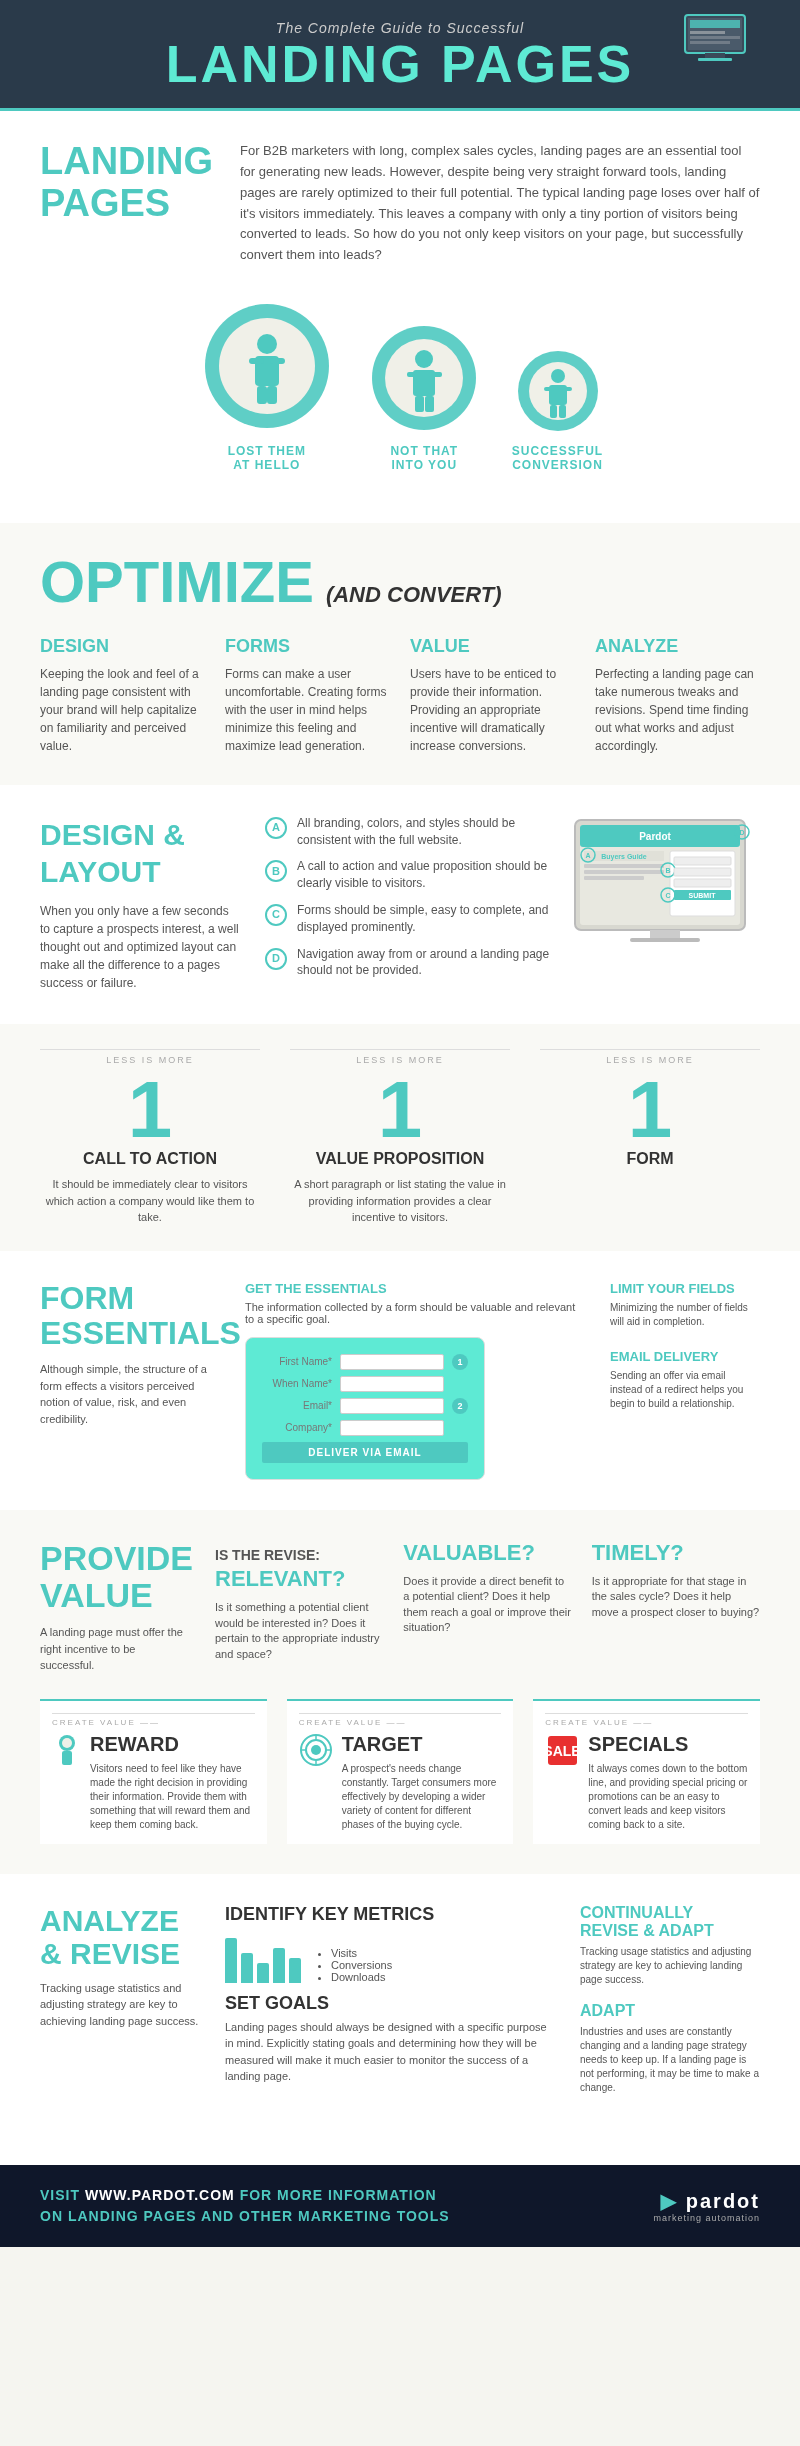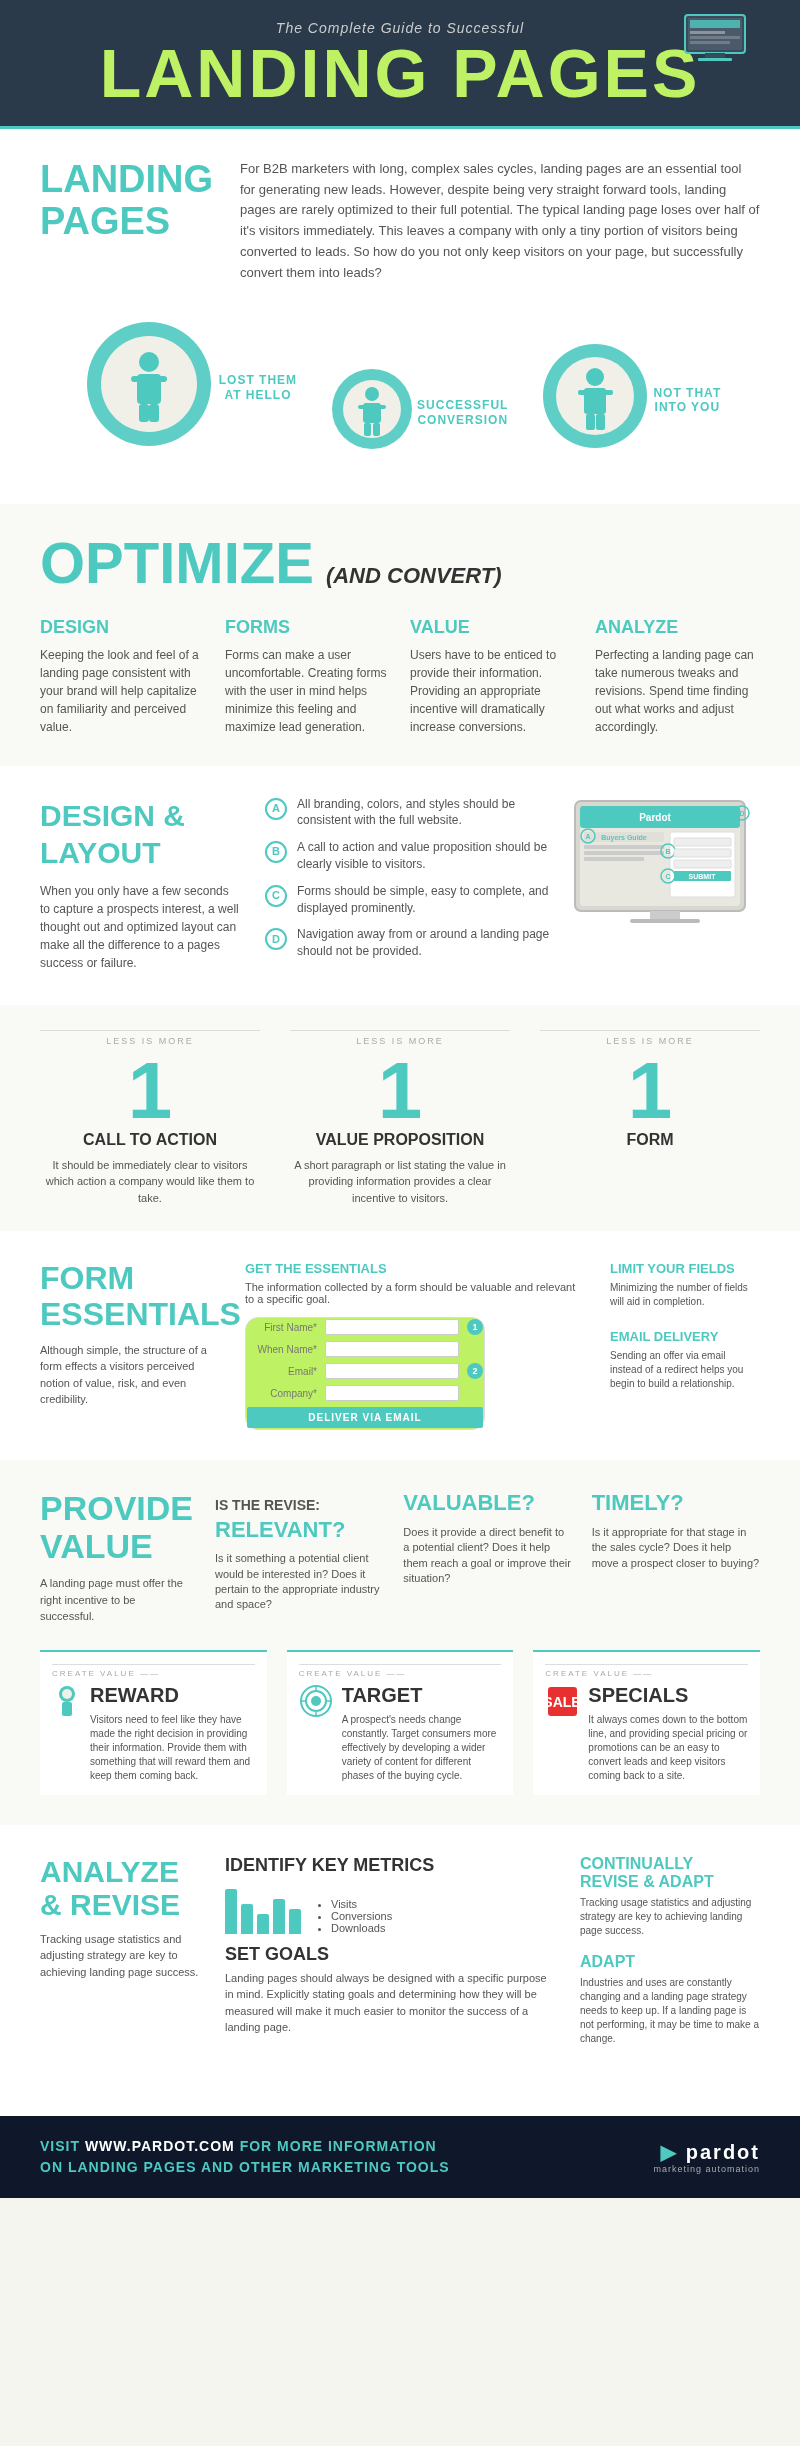--- a/index.html
+++ b/index.html
@@ -17,22 +17,22 @@
       padding: 20px 40px 15px;
       position: relative;
     }
     .header-subtitle {
       color: #ccc;
       font-size: 14px;
       font-style: italic;
       letter-spacing: 1px;
     }
     .header-title {
-      color: #bef264;
-      font-size: 68px;
+      color: #5eead4;
+      font-size: 52px;
       font-weight: 900;
       letter-spacing: 3px;
       line-height: 1.1;
     }
     .header-monitor {
       position: absolute;
       right: 40px;
       top: 10px;
       width: 80px;
       height: 60px;
@@ -65,20 +65,21 @@
       display: flex;
       justify-content: center;
       align-items: flex-end;
       gap: 30px;
       padding: 10px 0 20px;
       clear: both;
     }
     .funnel-item {
       text-align: center;
       display: flex;
+      flex-direction: column;
       align-items: center;
     }
     .funnel-label {
       font-size: 12px;
       font-weight: 900;
       color: #4ec9c0;
       text-transform: uppercase;
       margin-top: 8px;
       letter-spacing: 1px;
       line-height: 1.2;
@@ -259,24 +260,24 @@
       color: #4ec9c0;
       text-transform: uppercase;
       margin-bottom: 5px;
     }
     .form-get-desc {
       font-size: 11px;
       color: #555;
       margin-bottom: 12px;
     }
     .form-mockup {
-      background: #bef264;
+      background: #5eead4;
       border: 1px solid #ddd;
-      padding: 1px;
-      border-radius: 13px;
+      padding: 16px;
+      border-radius: 8px;
       max-width: 240px;
     }
     .form-field {
       display: flex;
       align-items: center;
       margin-bottom: 6px;
       gap: 8px;
     }
     .form-field-label {
       font-size: 10px;
@@ -585,51 +586,51 @@
           <rect x="52" y="62" width="15" height="6" rx="3" fill="#4ec9c0"></rect>
           <rect x="73" y="62" width="15" height="6" rx="3" fill="#4ec9c0"></rect>
           <rect x="60" y="90" width="10" height="18" rx="3" fill="#4ec9c0"></rect>
           <rect x="70" y="90" width="10" height="18" rx="3" fill="#4ec9c0"></rect>
         </svg>
       </div>
       <div class="funnel-label">LOST THEM<br>AT HELLO</div>
     </div>
 
     <div class="funnel-item">
+      <div style="position:relative; width:115px; height:115px;">
+        <svg width="115" height="115" viewBox="0 0 115 115">
+          <circle cx="57" cy="57" r="52" fill="#4ec9c0" opacity="0.9"></circle>
+          <circle cx="57" cy="57" r="39" fill="#f0f0e8"></circle>
+
+          <circle cx="57" cy="38" r="9" fill="#4ec9c0"></circle>
+          <rect x="46" y="49" width="22" height="26" rx="3" fill="#4ec9c0"></rect>
+          <rect x="40" y="51" width="13" height="5" rx="2" fill="#4ec9c0"></rect>
+          <rect x="62" y="51" width="13" height="5" rx="2" fill="#4ec9c0"></rect>
+          <rect x="48" y="75" width="9" height="16" rx="2" fill="#4ec9c0"></rect>
+          <rect x="58" y="75" width="9" height="16" rx="2" fill="#4ec9c0"></rect>
+        </svg>
+      </div>
+      <div class="funnel-label">NOT THAT<br>INTO YOU</div>
+    </div>
+
+    <div class="funnel-item">
       <div style="position:relative; width:90px; height:90px;">
         <svg width="90" height="90" viewBox="0 0 90 90">
           <circle cx="45" cy="45" r="40" fill="#4ec9c0" opacity="0.9"></circle>
           <circle cx="45" cy="45" r="29" fill="#f0f0e8"></circle>
 
           <circle cx="45" cy="30" r="7" fill="#4ec9c0"></circle>
           <rect x="36" y="39" width="18" height="20" rx="3" fill="#4ec9c0"></rect>
           <rect x="31" y="41" width="10" height="4" rx="2" fill="#4ec9c0"></rect>
           <rect x="49" y="41" width="10" height="4" rx="2" fill="#4ec9c0"></rect>
           <rect x="37" y="59" width="7" height="13" rx="2" fill="#4ec9c0"></rect>
           <rect x="46" y="59" width="7" height="13" rx="2" fill="#4ec9c0"></rect>
         </svg>
       </div>
       <div class="funnel-label">SUCCESSFUL<br>CONVERSION</div>
-    </div>
-
-    <div class="funnel-item">
-      <div style="position:relative; width:115px; height:115px;">
-        <svg width="115" height="115" viewBox="0 0 115 115">
-          <circle cx="57" cy="57" r="52" fill="#4ec9c0" opacity="0.9"></circle>
-          <circle cx="57" cy="57" r="39" fill="#f0f0e8"></circle>
-
-          <circle cx="57" cy="38" r="9" fill="#4ec9c0"></circle>
-          <rect x="46" y="49" width="22" height="26" rx="3" fill="#4ec9c0"></rect>
-          <rect x="40" y="51" width="13" height="5" rx="2" fill="#4ec9c0"></rect>
-          <rect x="62" y="51" width="13" height="5" rx="2" fill="#4ec9c0"></rect>
-          <rect x="48" y="75" width="9" height="16" rx="2" fill="#4ec9c0"></rect>
-          <rect x="58" y="75" width="9" height="16" rx="2" fill="#4ec9c0"></rect>
-        </svg>
-      </div>
-      <div class="funnel-label">NOT THAT<br>INTO YOU</div>
     </div>
   </div>
 </div>
 
 <div class="optimize-section">
   <div class="optimize-header">
     <div class="optimize-word">OPTIMIZE</div>
     <div class="optimize-sub">(AND CONVERT)</div>
   </div>
   <div class="optimize-cols">

